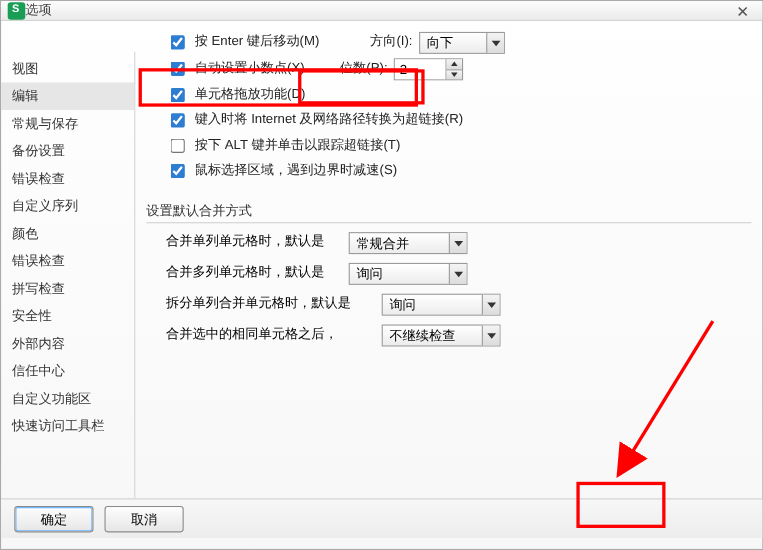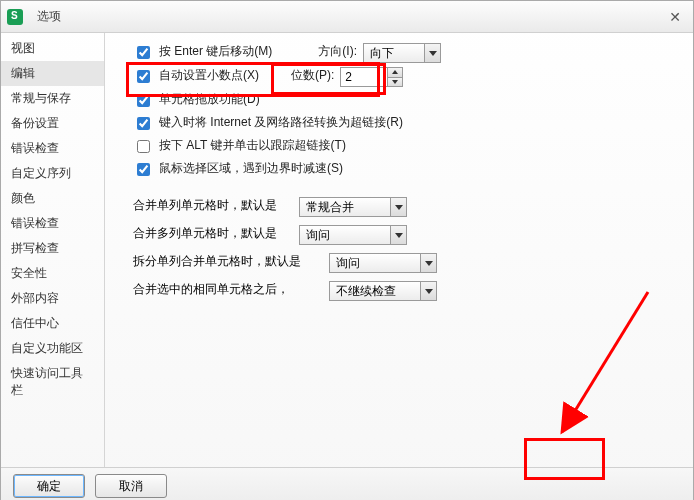--- a/index.html
+++ b/index.html
@@ -1,24 +1,24 @@
 <!DOCTYPE html>
 <html><head>
 <meta charset="utf-8">
 <style>
   * { box-sizing: border-box; font-family: "Microsoft YaHei", SimSun, sans-serif; font-size: 12px; }
   body { margin: 0; background: #fff; width: 694px; height: 500px; overflow: hidden; position: relative; }
   .window { width: 694px; height: 500px; border: 1px solid #aaa; background: linear-gradient(#fff,#f7f7f7); box-shadow: 2px 2px 6px rgba(0,0,0,.2); }
-  .titlebar { height: 32px; background: linear-gradient(#fdfdfd,#eaeaea); border-bottom: 1px solid #d0d0d0; display: flex; align-items: center; padding: 0 6px; gap: 14px; }
+  .titlebar { height: 18px; background: linear-gradient(#fdfdfd,#eaeaea); border-bottom: 1px solid #d0d0d0; display: flex; align-items: center; padding: 0 6px; gap: 0; }
   .app-icon { width: 16px; height: 16px; background: #1a9e55; border-radius: 3px; position: relative; }
   .app-icon::after { content: "S"; color: #fff; font-weight: bold; font-size: 10px; position: absolute; left: 4px; top: 1px; }
   .title-text { color: #444; }
   .close-x { margin-left: auto; font-family: Arial; color: #555; font-size: 14px; padding: 0 6px; }
   .body { display: flex; height: calc(100% - 28px - 36px); }
-  .sidebar { width: 104px; border-right: 1px solid #d5d5d5; padding-top: 3px; }
+  .sidebar { width: 122px; border-right: 1px solid #d5d5d5; padding-top: 3px; margin-top: 28px; }
   .sidebar .item { padding: 4px 10px; color: #333; cursor: default; }
   .sidebar .item.sel { background: #e6e6e6; }
   .content { flex: 1; padding: 6px 10px 0 10px; overflow: hidden; }
   .section-title { color: #333; border-bottom: 1px solid #d0d0d0; padding-bottom: 2px; margin-bottom: 8px; }
   .row { display: flex; align-items: flex-start; margin: 4px 0 4px 18px; gap: 6px; }
   input[type=checkbox] { width: 13px; height: 13px; accent-color: #2d7dd2; }
   .lbl { color: #222; }
   .inline-gap { width: 34px; }
   .combo { display: inline-flex; align-items: center; border: 1px solid #9a9a9a; background: linear-gradient(#fff,#ececec); height: 20px; }
   .combo .val { padding: 0 6px; min-width: 60px; }
@@ -118,20 +118,21 @@
       <div class="row">
         <input type="checkbox" id="cb6" style="">
         <span class="lbl">按下 ALT 键并单击以跟踪超链接(T)</span>
       </div>
       <div class="row">
         <input type="checkbox" id="cb7" checked="" style="">
         <span class="lbl">鼠标选择区域，遇到边界时减速(S)</span>
       </div>
 
       <div class="section2">
+        <div class="section-title">设置默认合并方式</div>
 
         <div class="row2">
           <span class="lbl2">合并单列单元格时，默认是</span>
           <div class="combo wide">
             <span class="val">常规合并</span>
             <span class="btn">
                 <span class="tri"></span>
               </span>
           </div>
         </div>

